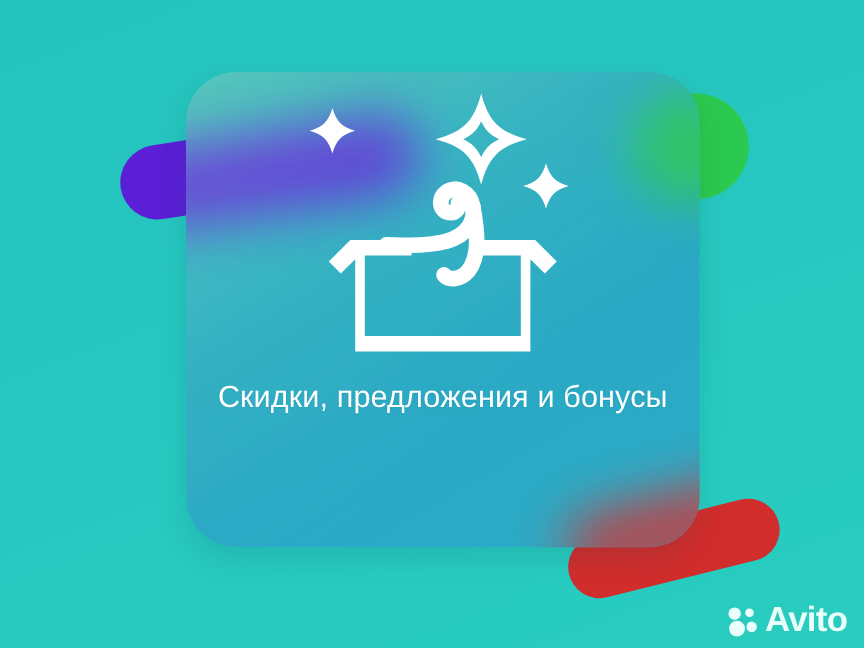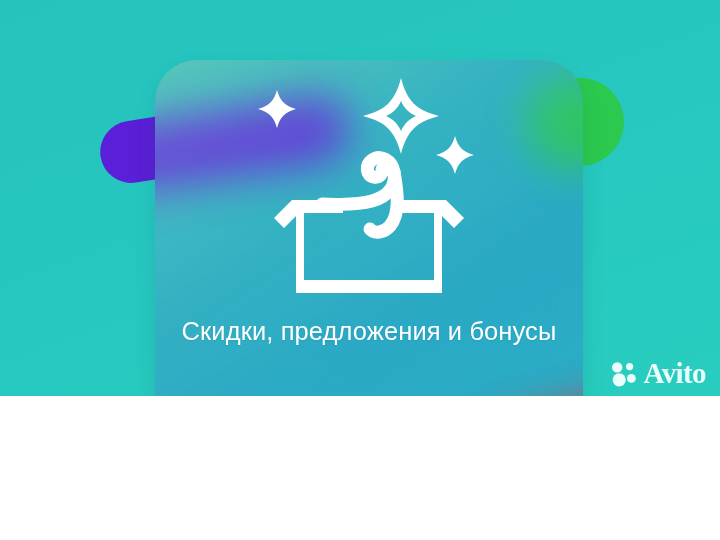--- a/index.html
+++ b/index.html
@@ -3,21 +3,21 @@
 <meta charset="utf-8">
 <style>
   html, body {
     margin: 0;
     padding: 0;
     background: #ffffff;
   }
   #stage {
     position: relative;
     width: 720px;
-    height: 396px;
+    height: 540px;
     overflow: hidden;
     background: #26c6c1;
     font-family: "Liberation Sans", sans-serif;
   }
 
   
   #bg {
     position: absolute;
     inset: 0;
     background: linear-gradient(160deg, #25c3bd 0%, #26c7c0 45%, #29cdbf 100%);
@@ -138,21 +138,20 @@
   }
 
   
   #avito-logo {
     position: absolute;
     right: 14px;
     bottom: 8px;
     display: flex;
     align-items: center;
     gap: 6px;
-    font-family: Liberation Serif, serif;
   }
   #avito-dots { width: 26px; height: 26px; display:block; }
   #avito-wordmark {
     color: #eafffb;
     font-size: 29px;
     font-weight: 700;
     letter-spacing: -0.6px;
     line-height: 1;
   }
 </style>

